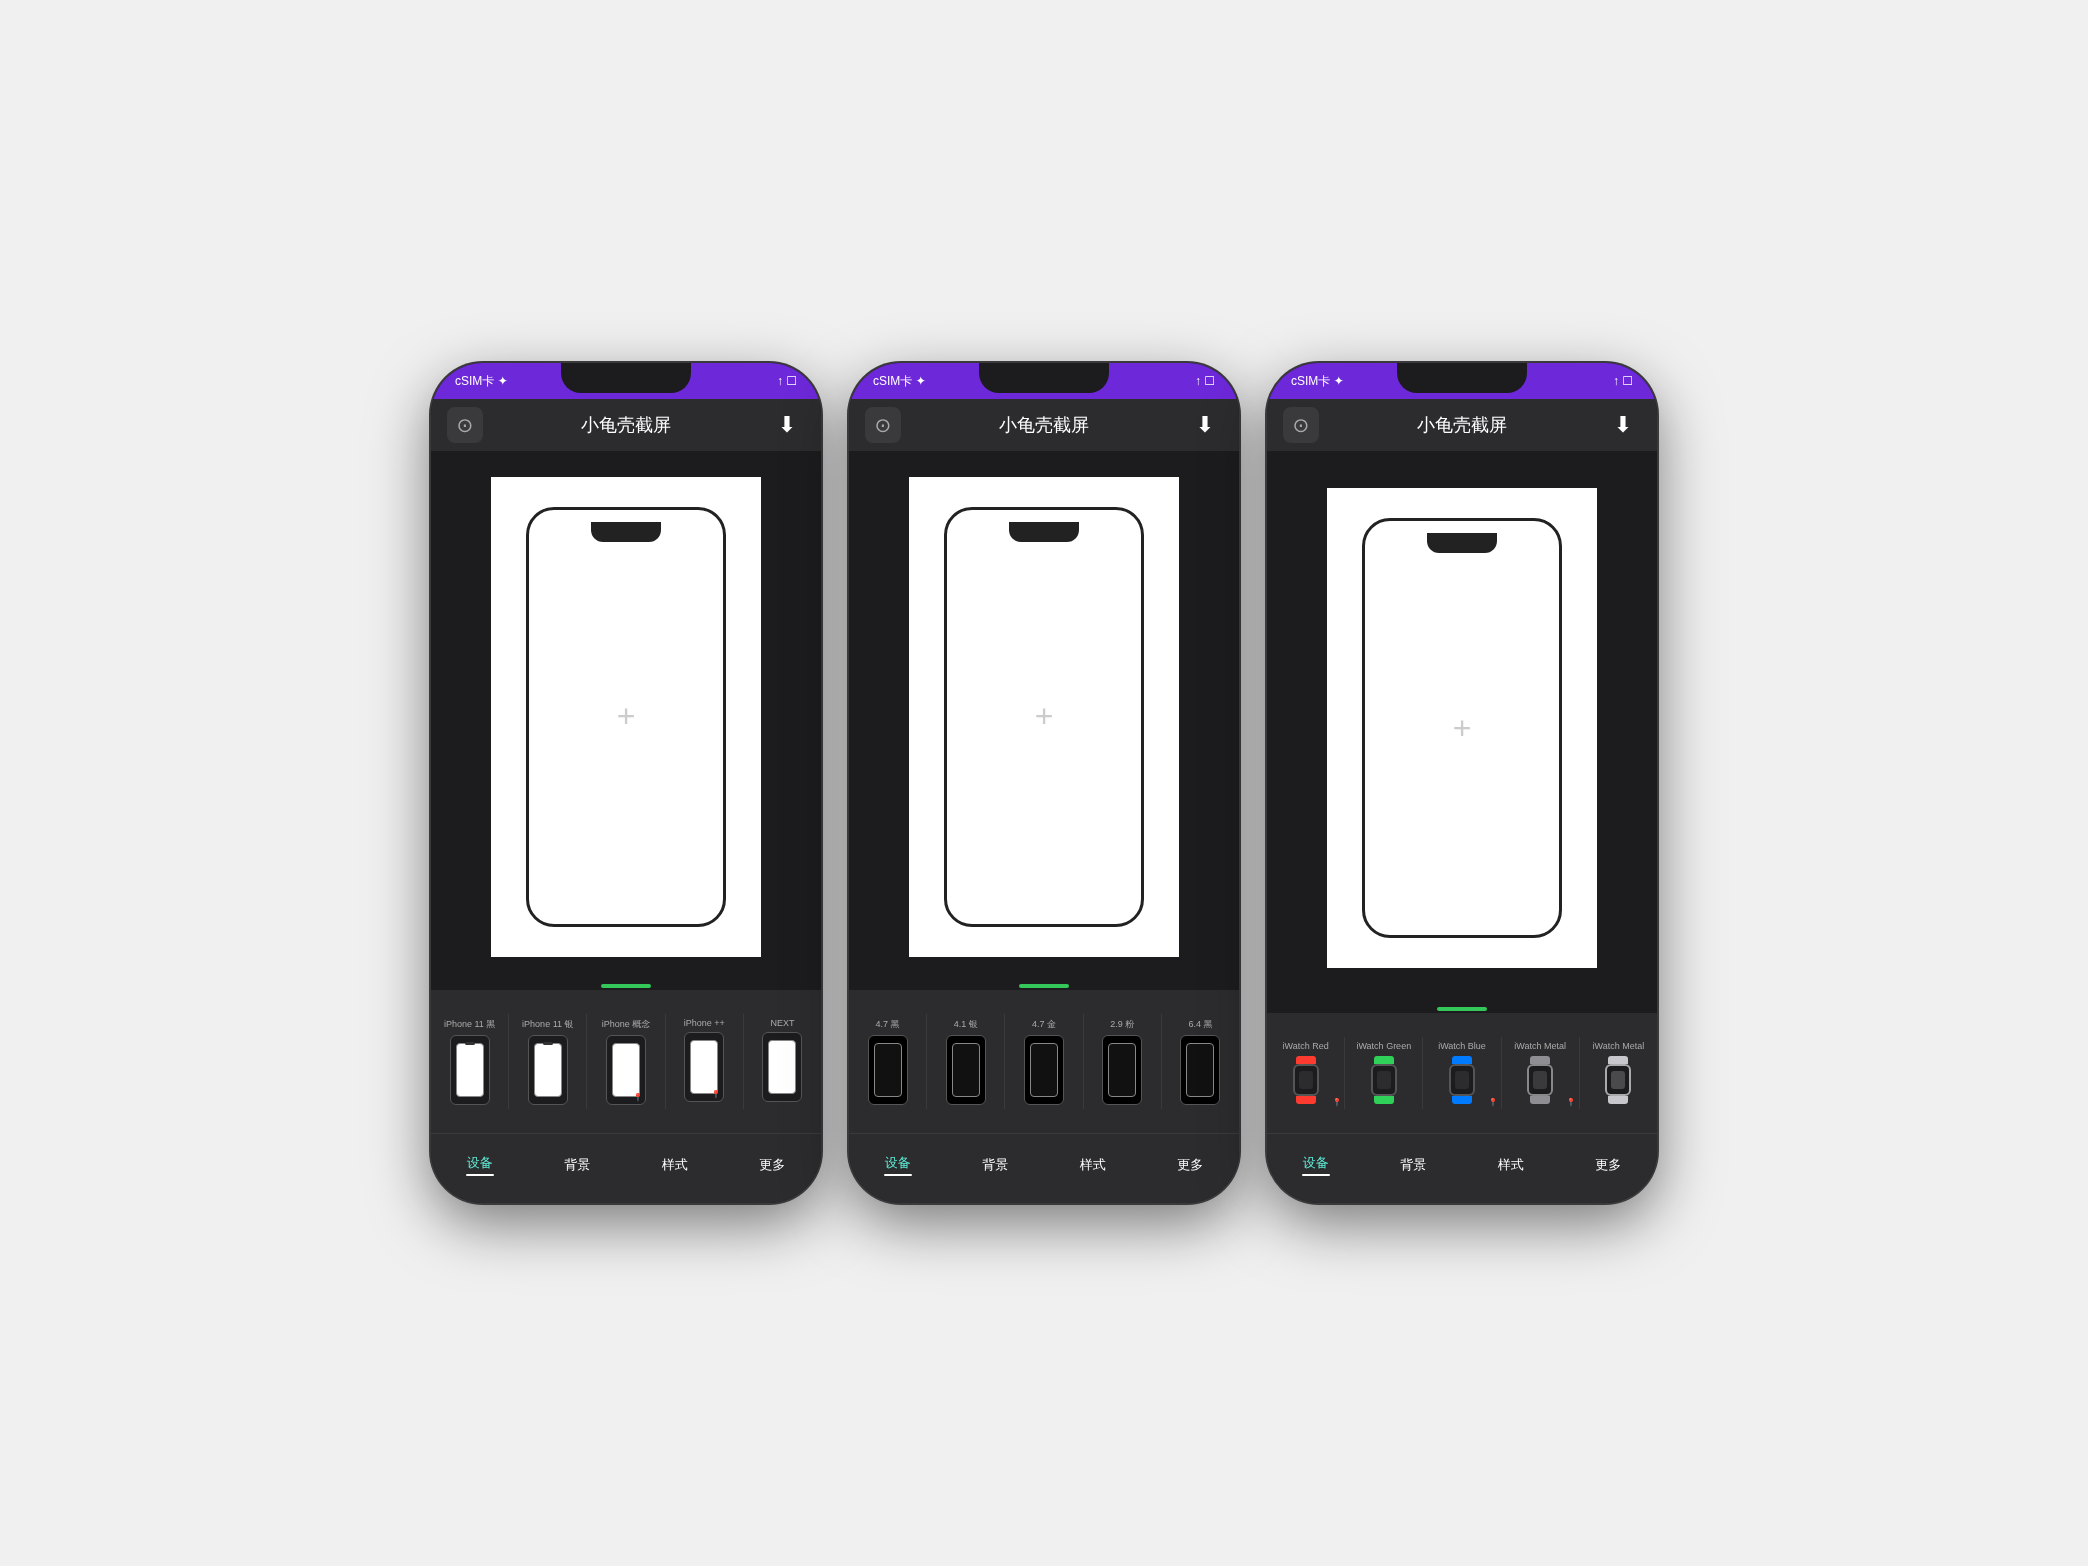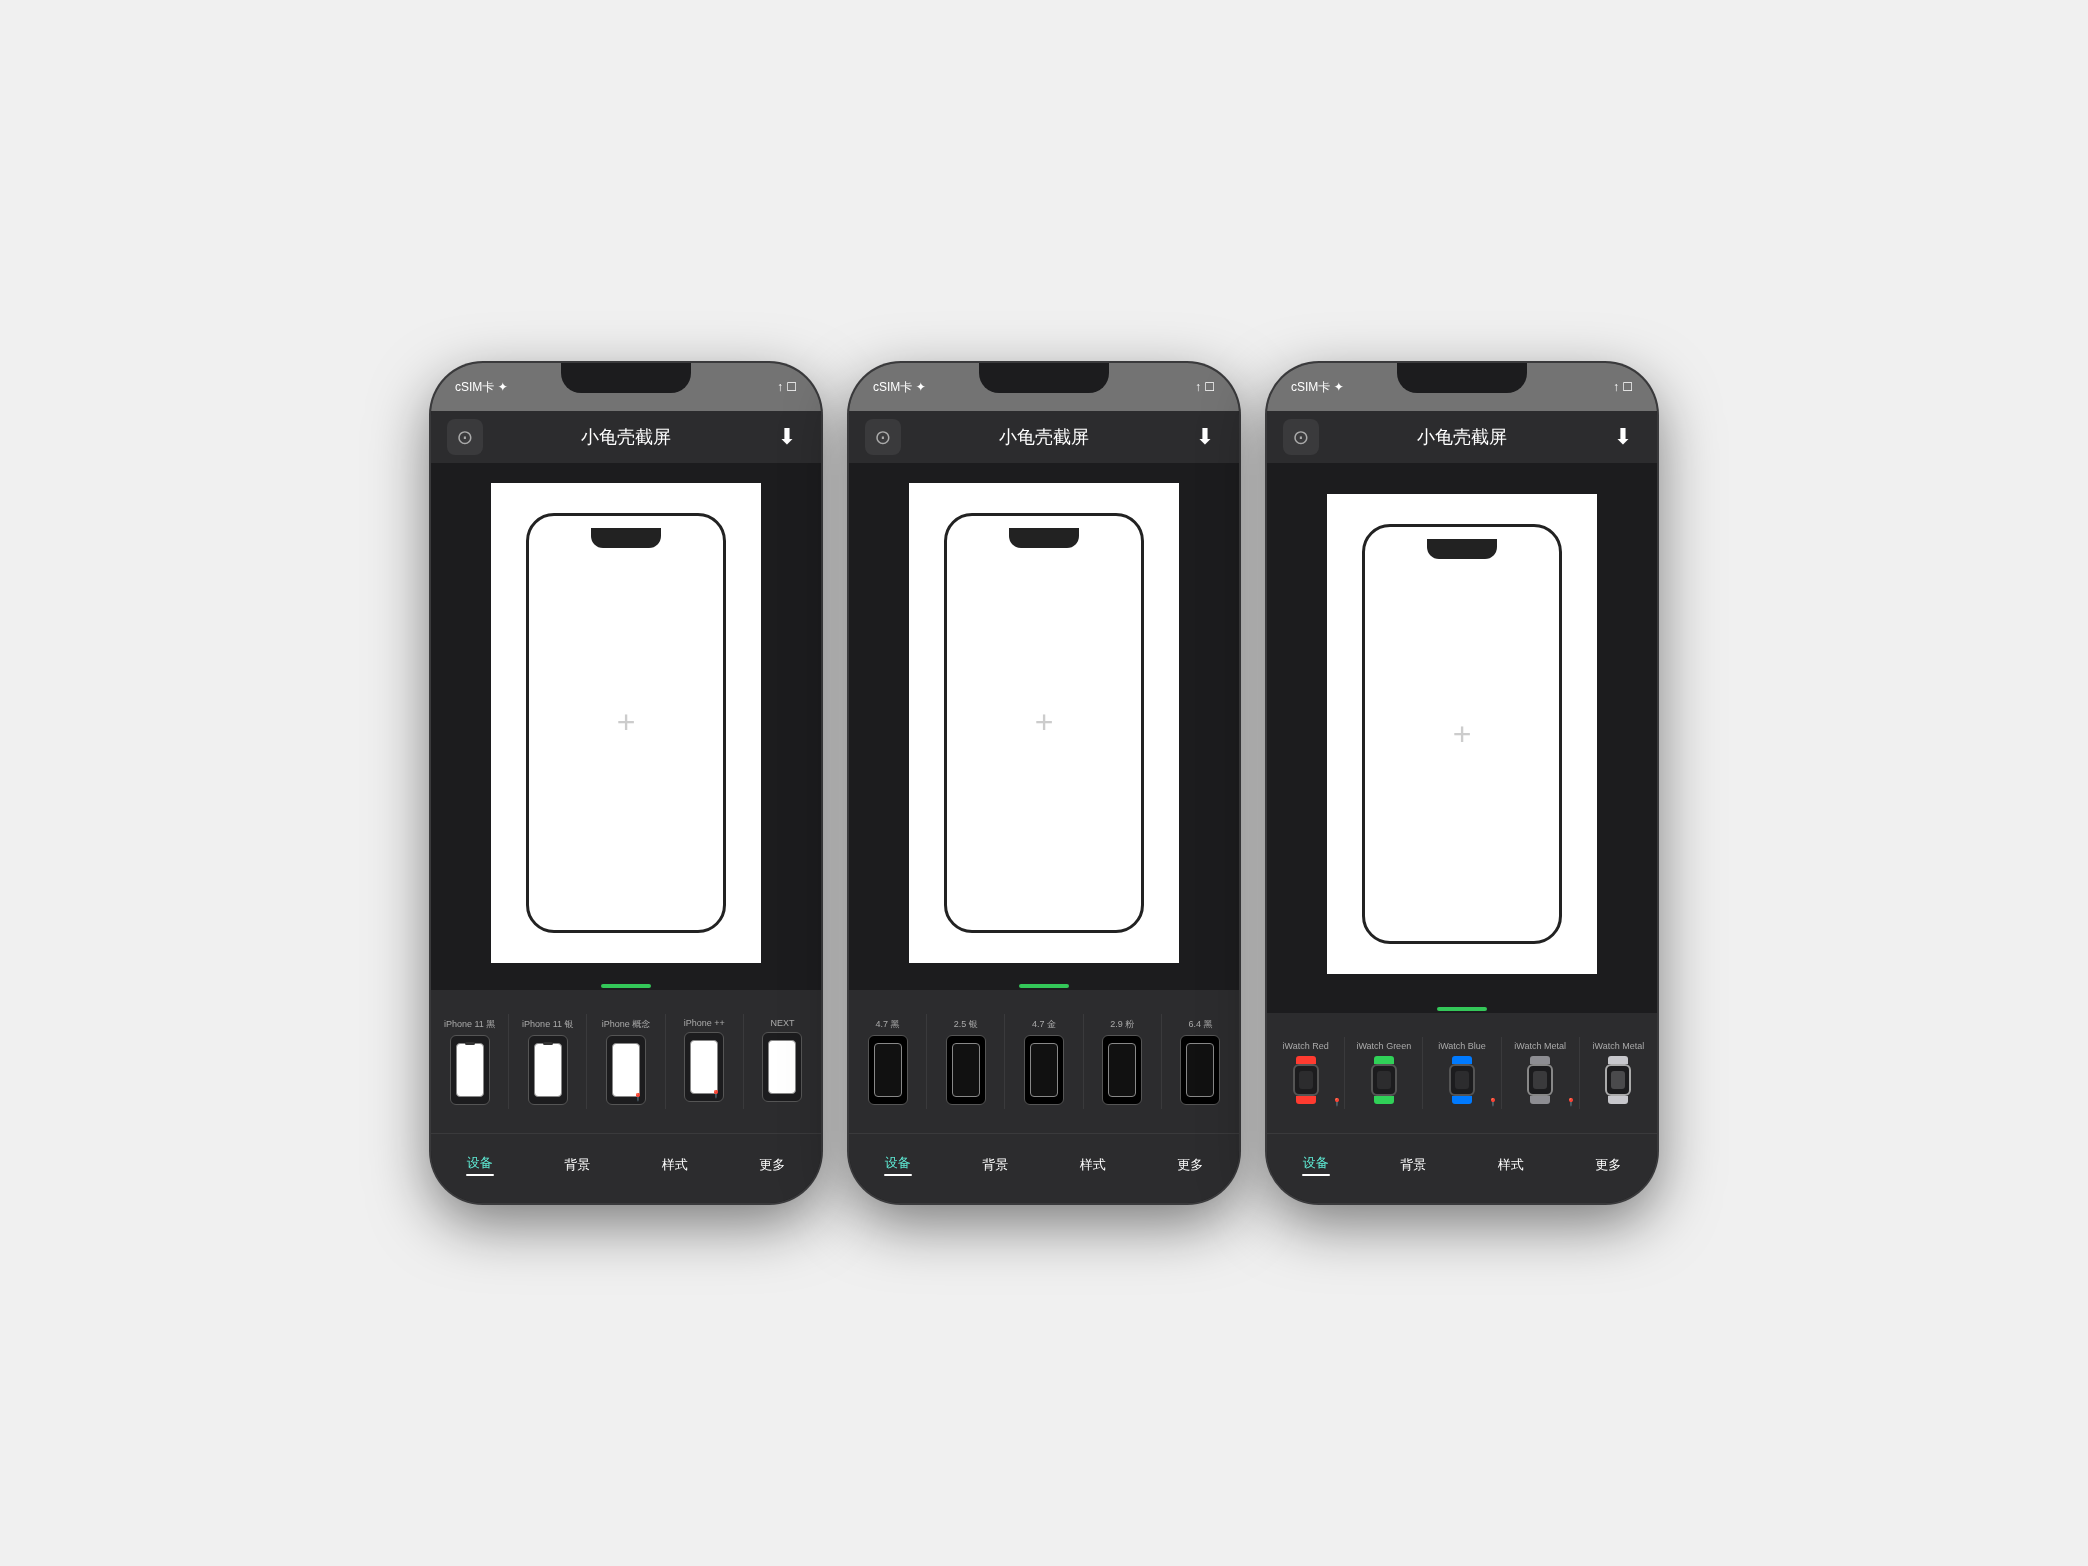--- a/index.html
+++ b/index.html
@@ -46,22 +46,22 @@
       position: absolute;
       right: -4px;
       top: 200px;
       width: 4px;
       height: 70px;
       background: #3a3a3c;
       border-radius: 0 2px 2px 0;
     }
     
     .status-bar {
-      height: 48px;
-      background: #737373;
+      height: 36px;
+      background: #6d28d9;
       display: flex;
       align-items: center;
       justify-content: space-between;
       padding: 0 24px;
       flex-shrink: 0;
     }
     .status-left {
       font-size: 12px;
       color: #fff;
       display: flex;
@@ -465,21 +465,21 @@
     <div class="device-selector">
 
       <div class="device-item">
         <span class="device-item-label">4.7 黑</span>
         <div class="device-thumb device-thumb-47">
           <div class="device-thumb-inner device-thumb-dark" style="background:#111;"></div>
         </div>
       </div>
 
       <div class="device-item">
-        <span class="device-item-label">2.5 银</span>
+        <span class="device-item-label">4.1 银</span>
         <div class="device-thumb device-thumb-47">
           <div class="device-thumb-inner device-thumb-dark" style="background:#111;"></div>
         </div>
       </div>
 
       <div class="device-item">
         <span class="device-item-label">4.7 金</span>
         <div class="device-thumb device-thumb-47">
           <div class="device-thumb-inner device-thumb-dark" style="background:#111;"></div>
         </div>

